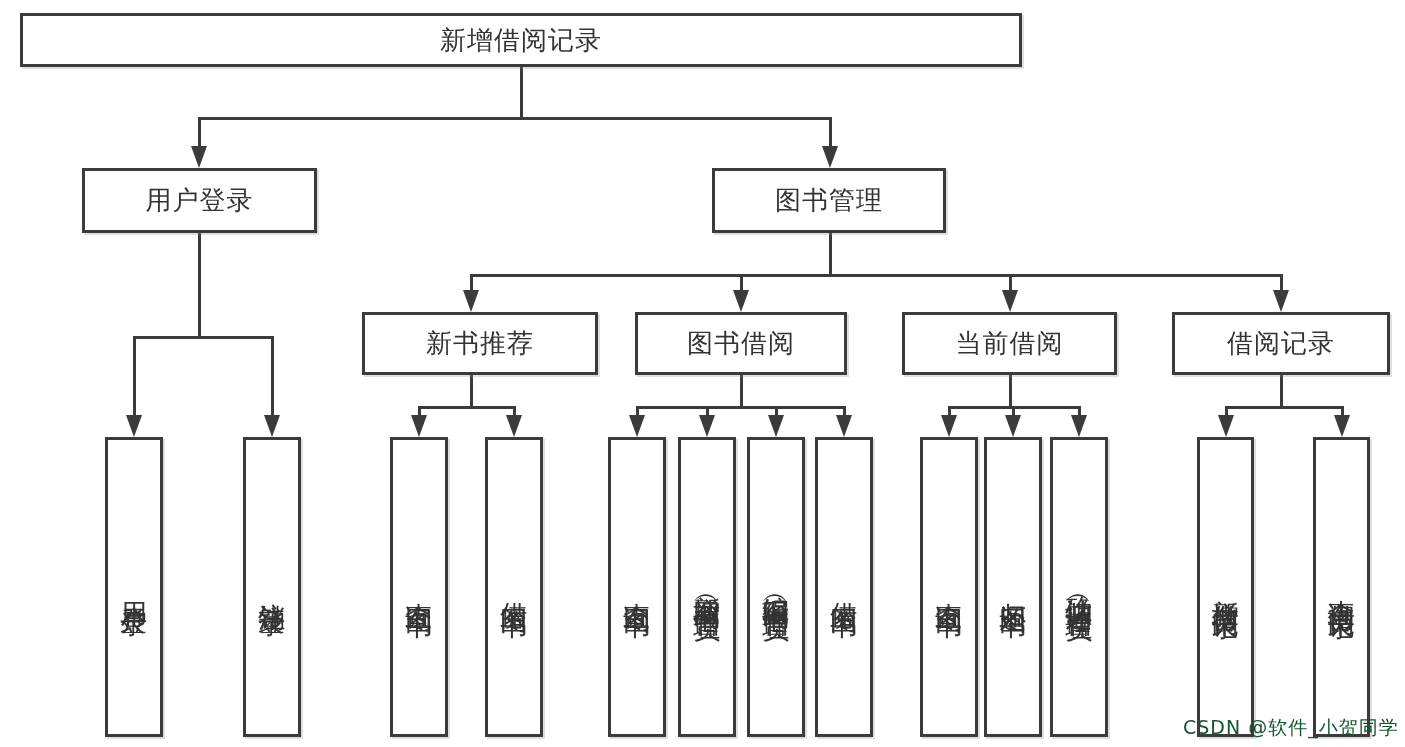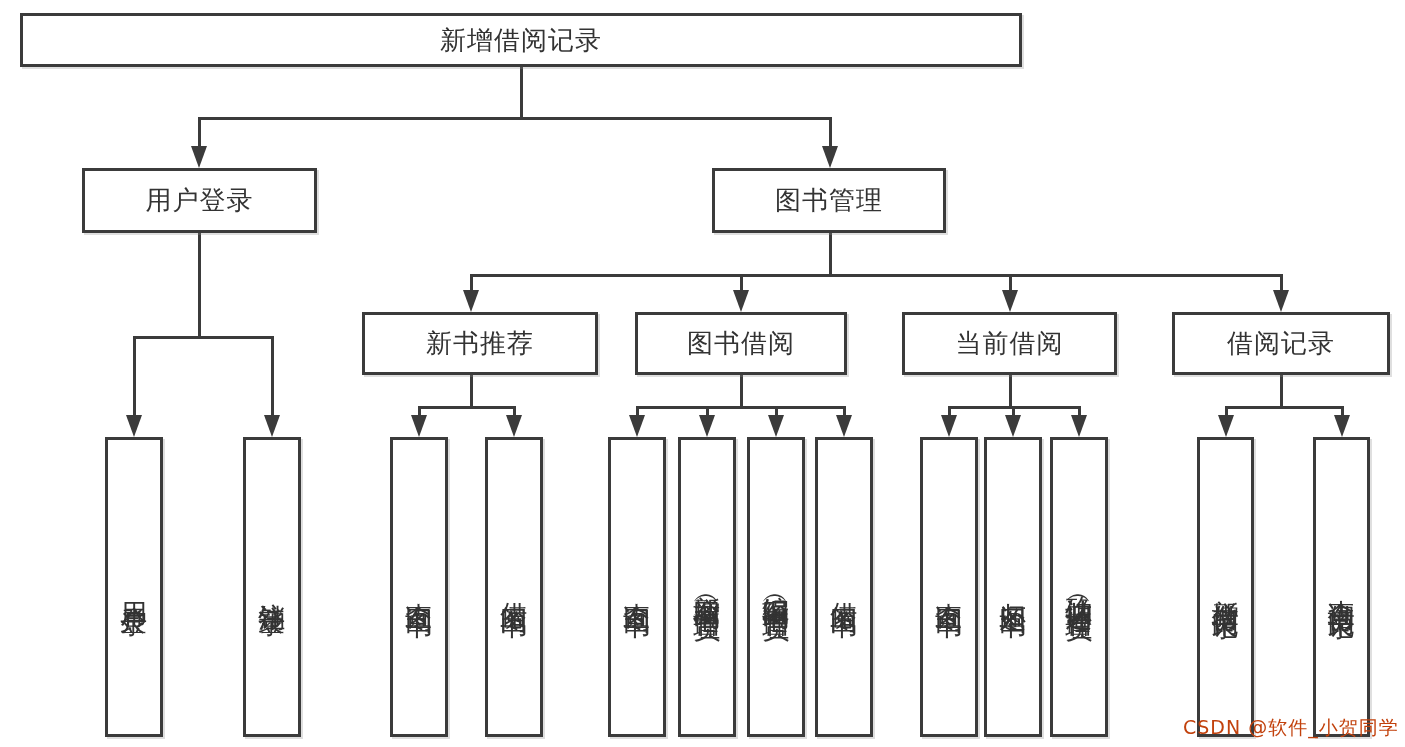--- a/index.html
+++ b/index.html
@@ -20,21 +20,21 @@
     font-size:27px;letter-spacing:3px;line-height:1.1;white-space:nowrap;
   }
   .ln{position:absolute;background:#3b3b3b;z-index:1;}
   .arr{
     position:absolute;width:0;height:0;z-index:1;
     border-left:8px solid transparent;border-right:8px solid transparent;
     border-top:22px solid #3b3b3b;
   }
   #watermark{
     position:absolute;left:1183px;top:715px;z-index:3;
-    font-size:19px;color:#c2410c;letter-spacing:1px;white-space:nowrap;
+    font-size:19px;color:#14532d;letter-spacing:1px;white-space:nowrap;
   }
 </style>
 </head>
 <body>
 
 <div id="stage">
 
   <div class="node hnode" style="left:20px;top:13px;width:1002px;height:54px">
     <span>新增借阅记录</span>
   </div>

